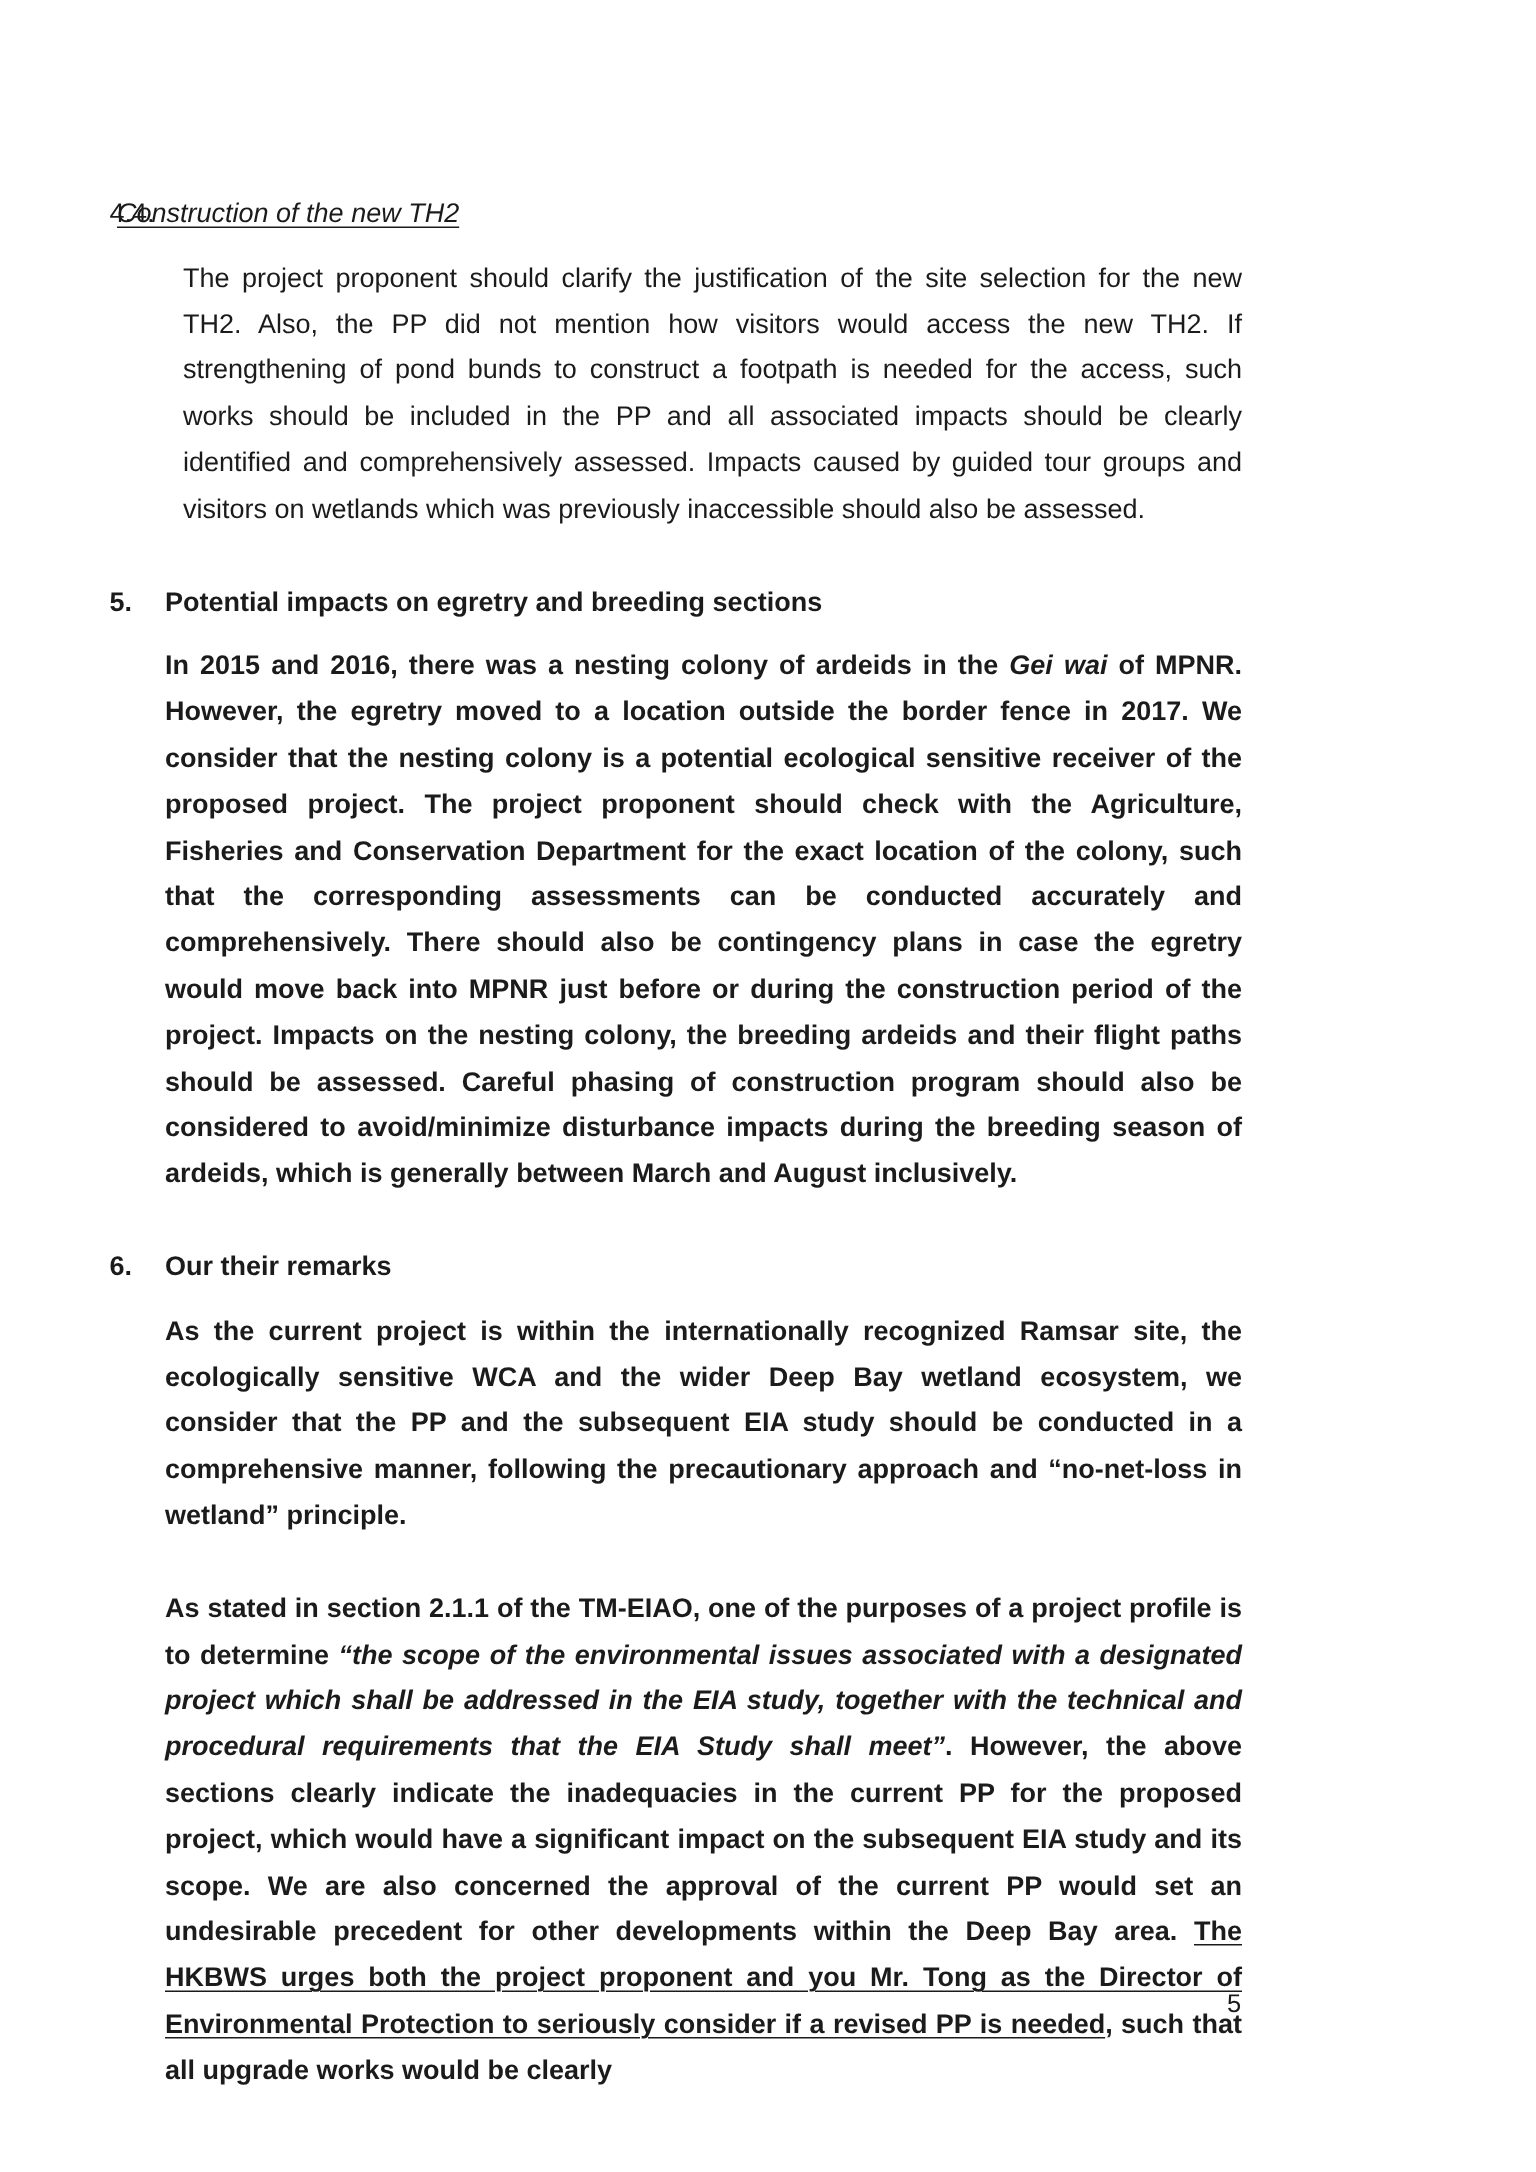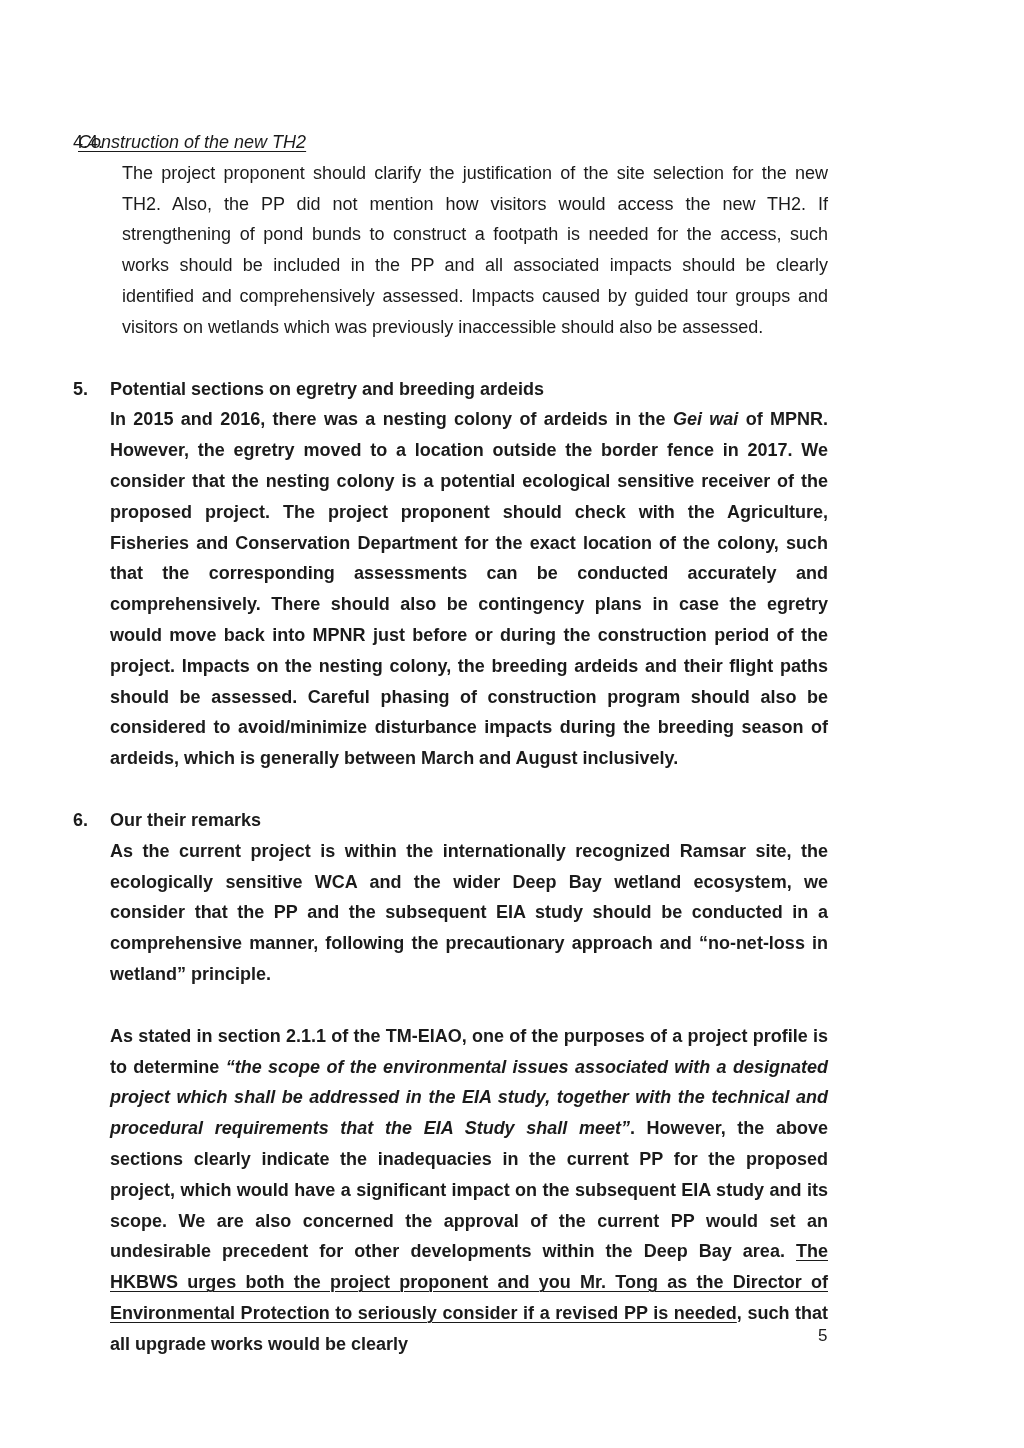--- a/index.html
+++ b/index.html
@@ -41,21 +41,21 @@
 
   .b { font-weight: bold; }
   .i { font-style: italic; }
   .u {
     text-decoration: underline;
     text-underline-offset: 3px;
     text-decoration-thickness: 1.4px;
   }
 
   .para {
-    margin: 0;
+    margin: 12px;
     font-size: 18px;
     line-height: 30.8px;
     text-align: justify;
   }
   .para + .para { margin-top: 31px; }
   .para-44   { margin-left: 122px; width: 706px; }
   .para-main { margin-left: 110px; width: 718px; font-weight: bold; }
 
   .page-number {
     position: absolute;
@@ -76,21 +76,21 @@
       <div class="head-row hr-sub">
         <span class="num">4.4.</span>
         <span class="head u">Construction of the new TH2</span>
       </div>
       <p class="para para-44"><span class="run">The project proponent should clarify the justification of the site selection for the new TH2. Also, the PP did not mention how visitors would access the new TH2. If strengthening of pond bunds to construct a footpath is needed for the access, such works should be included in the PP and all associated impacts should be clearly identified and comprehensively assessed. Impacts caused by guided tour groups and visitors on wetlands which was previously inaccessible should also be assessed.</span></p>
     </section>
 
     <section class="sec">
       <div class="head-row hr-main">
         <span class="num b">5.</span>
-        <span class="head b">Potential sections on egretry and breeding ardeids</span>
+        <span class="head b">Potential impacts on egretry and breeding sections</span>
       </div>
       <p class="para para-main"><span class="run">In 2015 and 2016, there was a nesting colony of ardeids in the </span><span class="run i">Gei wai</span><span class="run"> of MPNR. However, the egretry moved to a location outside the border fence in 2017. We consider that the nesting colony is a potential ecological sensitive receiver of the proposed project. The project proponent should check with the Agriculture, Fisheries and Conservation Department for the exact location of the colony, such that the corresponding assessments can be conducted accurately and comprehensively. There should also be contingency plans in case the egretry would move back into MPNR just before or during the construction period of the project. Impacts on the nesting colony, the breeding ardeids and their flight paths should be assessed. Careful phasing of construction program should also be considered to avoid/minimize disturbance impacts during the breeding season of ardeids, which is generally between March and August inclusively.</span></p>
     </section>
 
     <section class="sec">
       <div class="head-row hr-main">
         <span class="num b">6.</span>
         <span class="head b">Our their remarks</span>
       </div>
       <p class="para para-main"><span class="run">As the current project is within the internationally recognized Ramsar site, the ecologically sensitive WCA and the wider Deep Bay wetland ecosystem, we consider that the PP and the subsequent EIA study should be conducted in a comprehensive manner, following the precautionary approach and “no-net-loss in wetland” principle.</span></p>

